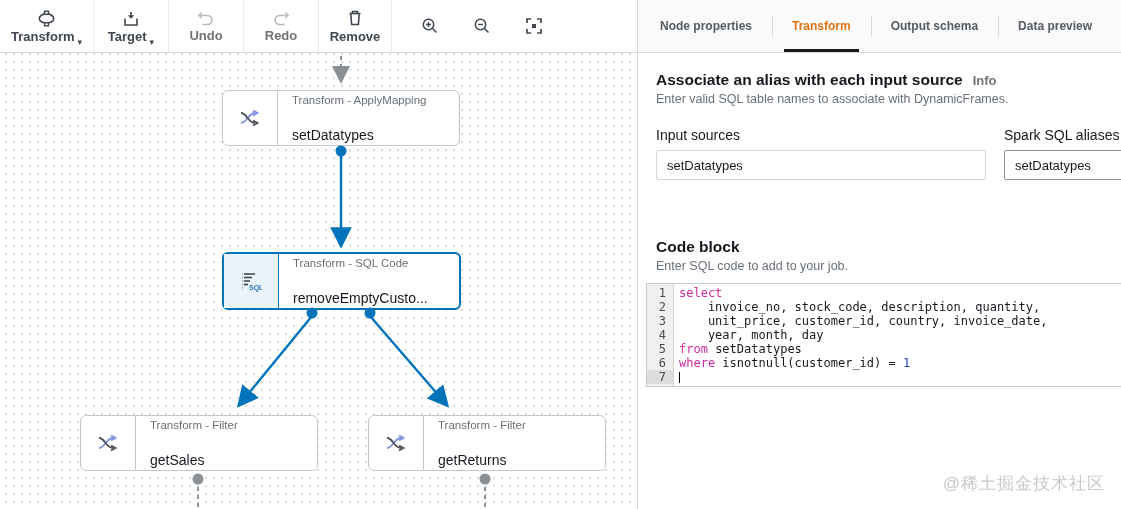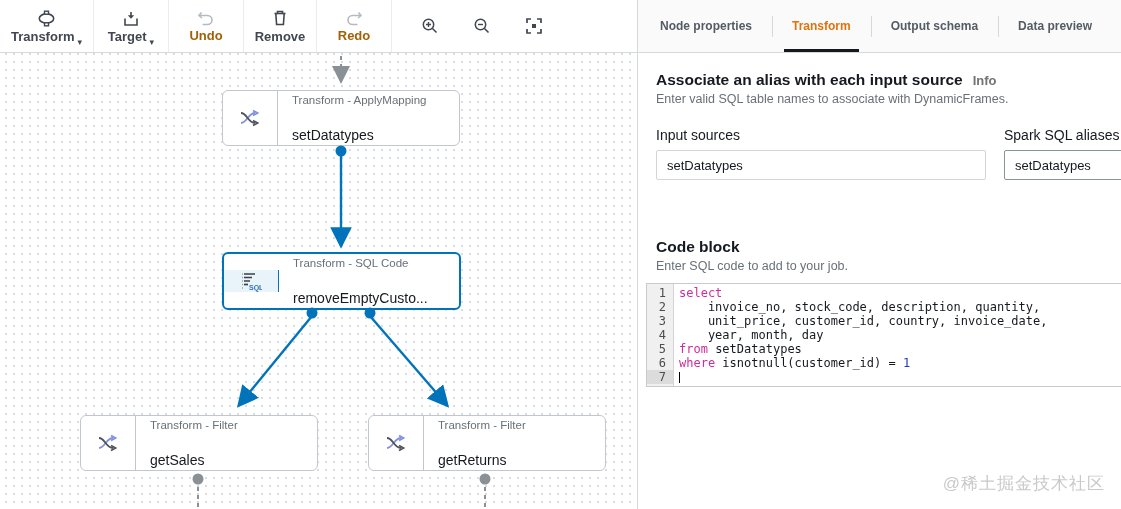--- a/index.html
+++ b/index.html
@@ -15,42 +15,42 @@
   }
   .toolbar {
     position:absolute; top:0; left:0; right:0; height:53px; background:#fff;
     border-bottom:1px solid #d5d9d9; display:flex; align-items:stretch; z-index:10;
   }
   .tbtn {
     display:flex; flex-direction:column; align-items:center; justify-content:center;
     gap:3px; border-right:1px solid #eaeded; cursor:pointer; background:#fff; border-top:none; border-left:none; border-bottom:none;
   }
   .tbtn .tlabel { font-size:13px; font-weight:700; color:#414750; line-height:13px; white-space:nowrap; }
-  .tbtn.disabled .tlabel { color:#a16207; }
+  .tbtn.disabled .tlabel { color:#737373; }
   .tbtn.disabled { cursor:default; }
   .tbtn svg { display:block; }
   .caret { font-size:9px; color:#414750; position:relative; top:4px; margin-left:3px; }
   .lblrow { display:flex; align-items:baseline; }
   .w94{width:94px;} .w75{width:75px;} .w73{width:73px;}
   .iconbtn { width:52px; border-right:none; }
   .iconbtn:last-child { border-right:none; }
 
   
   .node {
     position:absolute; display:flex; background:#fff; border:1px solid #c1c7cd;
     border-radius:6px; z-index:2; cursor:pointer;
   }
   .node .nicon {
     width:55px; display:flex; align-items:center; justify-content:center;
     border-right:1px solid #c1c7cd; flex:0 0 55px;
   }
   .node .ntext { padding:9px 14px; display:flex; flex-direction:column; justify-content:center; gap:21px; overflow:hidden; }
   .node .ntype { font-size:11.5px; color:#687078; white-space:nowrap; }
   .node .nname { font-size:14px; color:#16191f; white-space:nowrap; }
-  .node.selected { border:2px solid #0073bb;align-items:center; }
+  .node.selected { border:2px solid #0073bb; }
   .node.selected .nicon { background:#e9f3fa; border-right:1px solid #0073bb; }
 
   .arrow-layer { position:absolute; inset:0; z-index:3; pointer-events:none; }
 
   
   .panel { position:relative; flex:1; height:509px; background:#fff; overflow:hidden; }
   .tabbar { height:53px; background:#fafafa; border-bottom:1px solid #d5d9d9; display:flex; align-items:stretch; padding-left:2px; }
   .tab { position:relative; padding:0 20px; display:flex; align-items:center; font-size:12px; font-weight:700; color:#545b64; cursor:pointer; white-space:nowrap; }
   .tab + .tab::before { content:''; position:absolute; left:0; top:16px; width:1px; height:21px; background:#d5d9d9; }
   .tab.active { color:#e0730f; }
@@ -131,42 +131,42 @@
           <svg width="18" height="16" viewBox="0 0 18 16">
               <path d="M4.5 2.5 L2 5.5 L5 8" fill="none" stroke="#b4bbc0" stroke-width="1.6"></path>
               <path d="M2.4 5.5 H10.5 A4.5 4.5 0 0 1 10.5 14.5 H5.5" fill="none" stroke="#b4bbc0" stroke-width="1.6"></path>
             </svg>
         </span>
         <span class="lblrow">
             <span class="tlabel">Undo</span>
           </span>
       </button>
 
+      <button class="tbtn w75 disabled">
+        <span>
+          <svg width="18" height="16" viewBox="0 0 18 16">
+              <path d="M13.5 2.5 L16 5.5 L13 8" fill="none" stroke="#b4bbc0" stroke-width="1.6"></path>
+              <path d="M15.6 5.5 H7.5 A4.5 4.5 0 0 0 7.5 14.5 H12.5" fill="none" stroke="#b4bbc0" stroke-width="1.6"></path>
+            </svg>
+        </span>
+        <span class="lblrow">
+            <span class="tlabel">Redo</span>
+          </span>
+      </button>
+
       <button class="tbtn w73">
         <span>
           <svg width="18" height="18" viewBox="0 0 18 18">
               <path d="M3.5 4.5 H14.5" stroke="#414750" stroke-width="1.6"></path>
               <path d="M6.5 4.5 V2.5 H11.5 V4.5" fill="none" stroke="#414750" stroke-width="1.6"></path>
               <path d="M4.8 4.5 L5.6 15.5 H12.4 L13.2 4.5" fill="none" stroke="#414750" stroke-width="1.6"></path>
             </svg>
         </span>
         <span class="lblrow">
             <span class="tlabel">Remove</span>
-          </span>
-      </button>
-
-      <button class="tbtn w75 disabled">
-        <span>
-          <svg width="18" height="16" viewBox="0 0 18 16">
-              <path d="M13.5 2.5 L16 5.5 L13 8" fill="none" stroke="#b4bbc0" stroke-width="1.6"></path>
-              <path d="M15.6 5.5 H7.5 A4.5 4.5 0 0 0 7.5 14.5 H12.5" fill="none" stroke="#b4bbc0" stroke-width="1.6"></path>
-            </svg>
-        </span>
-        <span class="lblrow">
-            <span class="tlabel">Redo</span>
           </span>
       </button>
 
       <button class="tbtn iconbtn" style="margin-left:12px;">
         <span>
           <svg width="18" height="18" viewBox="0 0 18 18">
               <circle cx="7.5" cy="7.5" r="5.2" fill="none" stroke="#414750" stroke-width="1.5"></circle>
               <path d="M11.5 11.5 L15.5 15.5" stroke="#414750" stroke-width="1.6"></path>
               <path d="M5 7.5 H10 M7.5 5 V10" stroke="#414750" stroke-width="1.4"></path>
             </svg>

